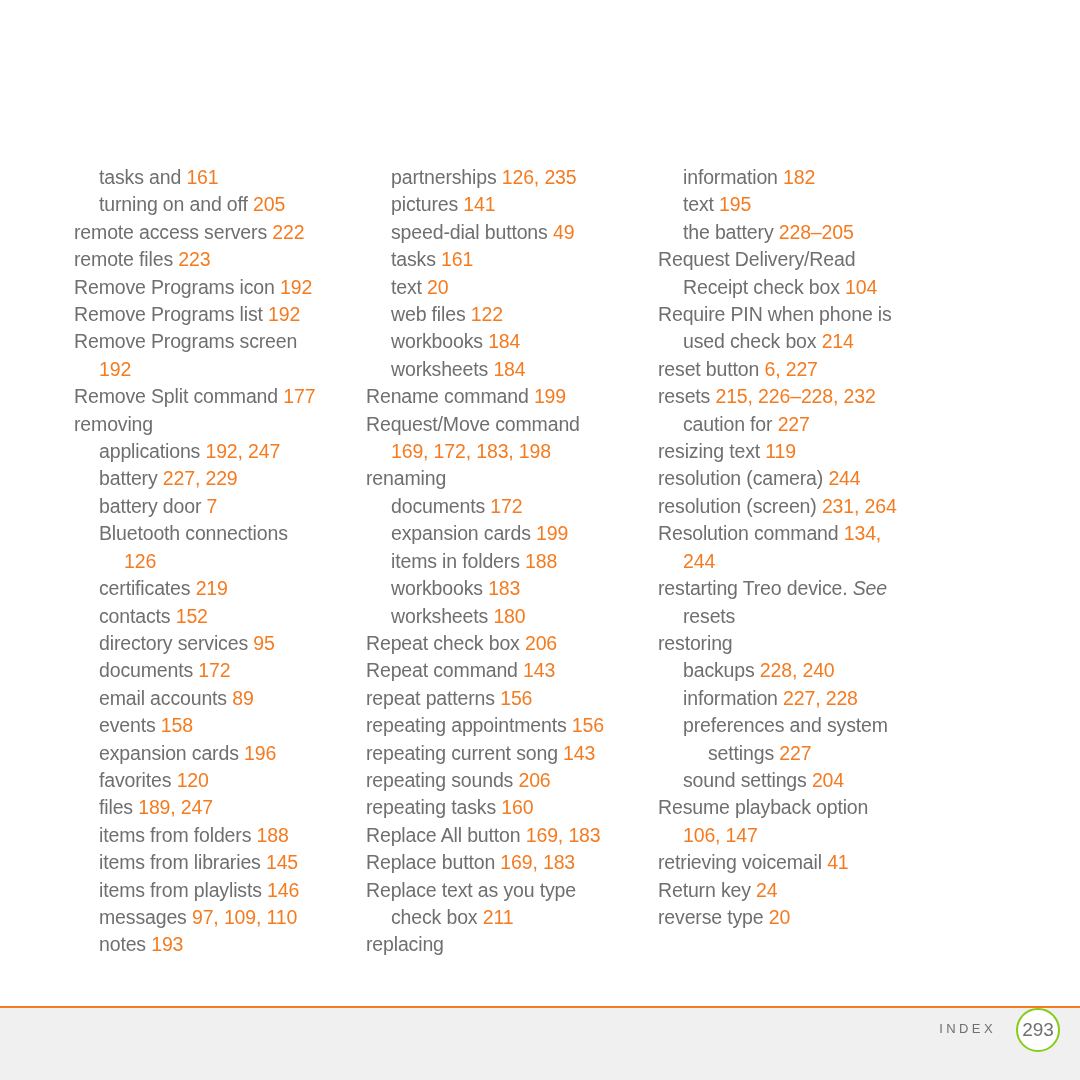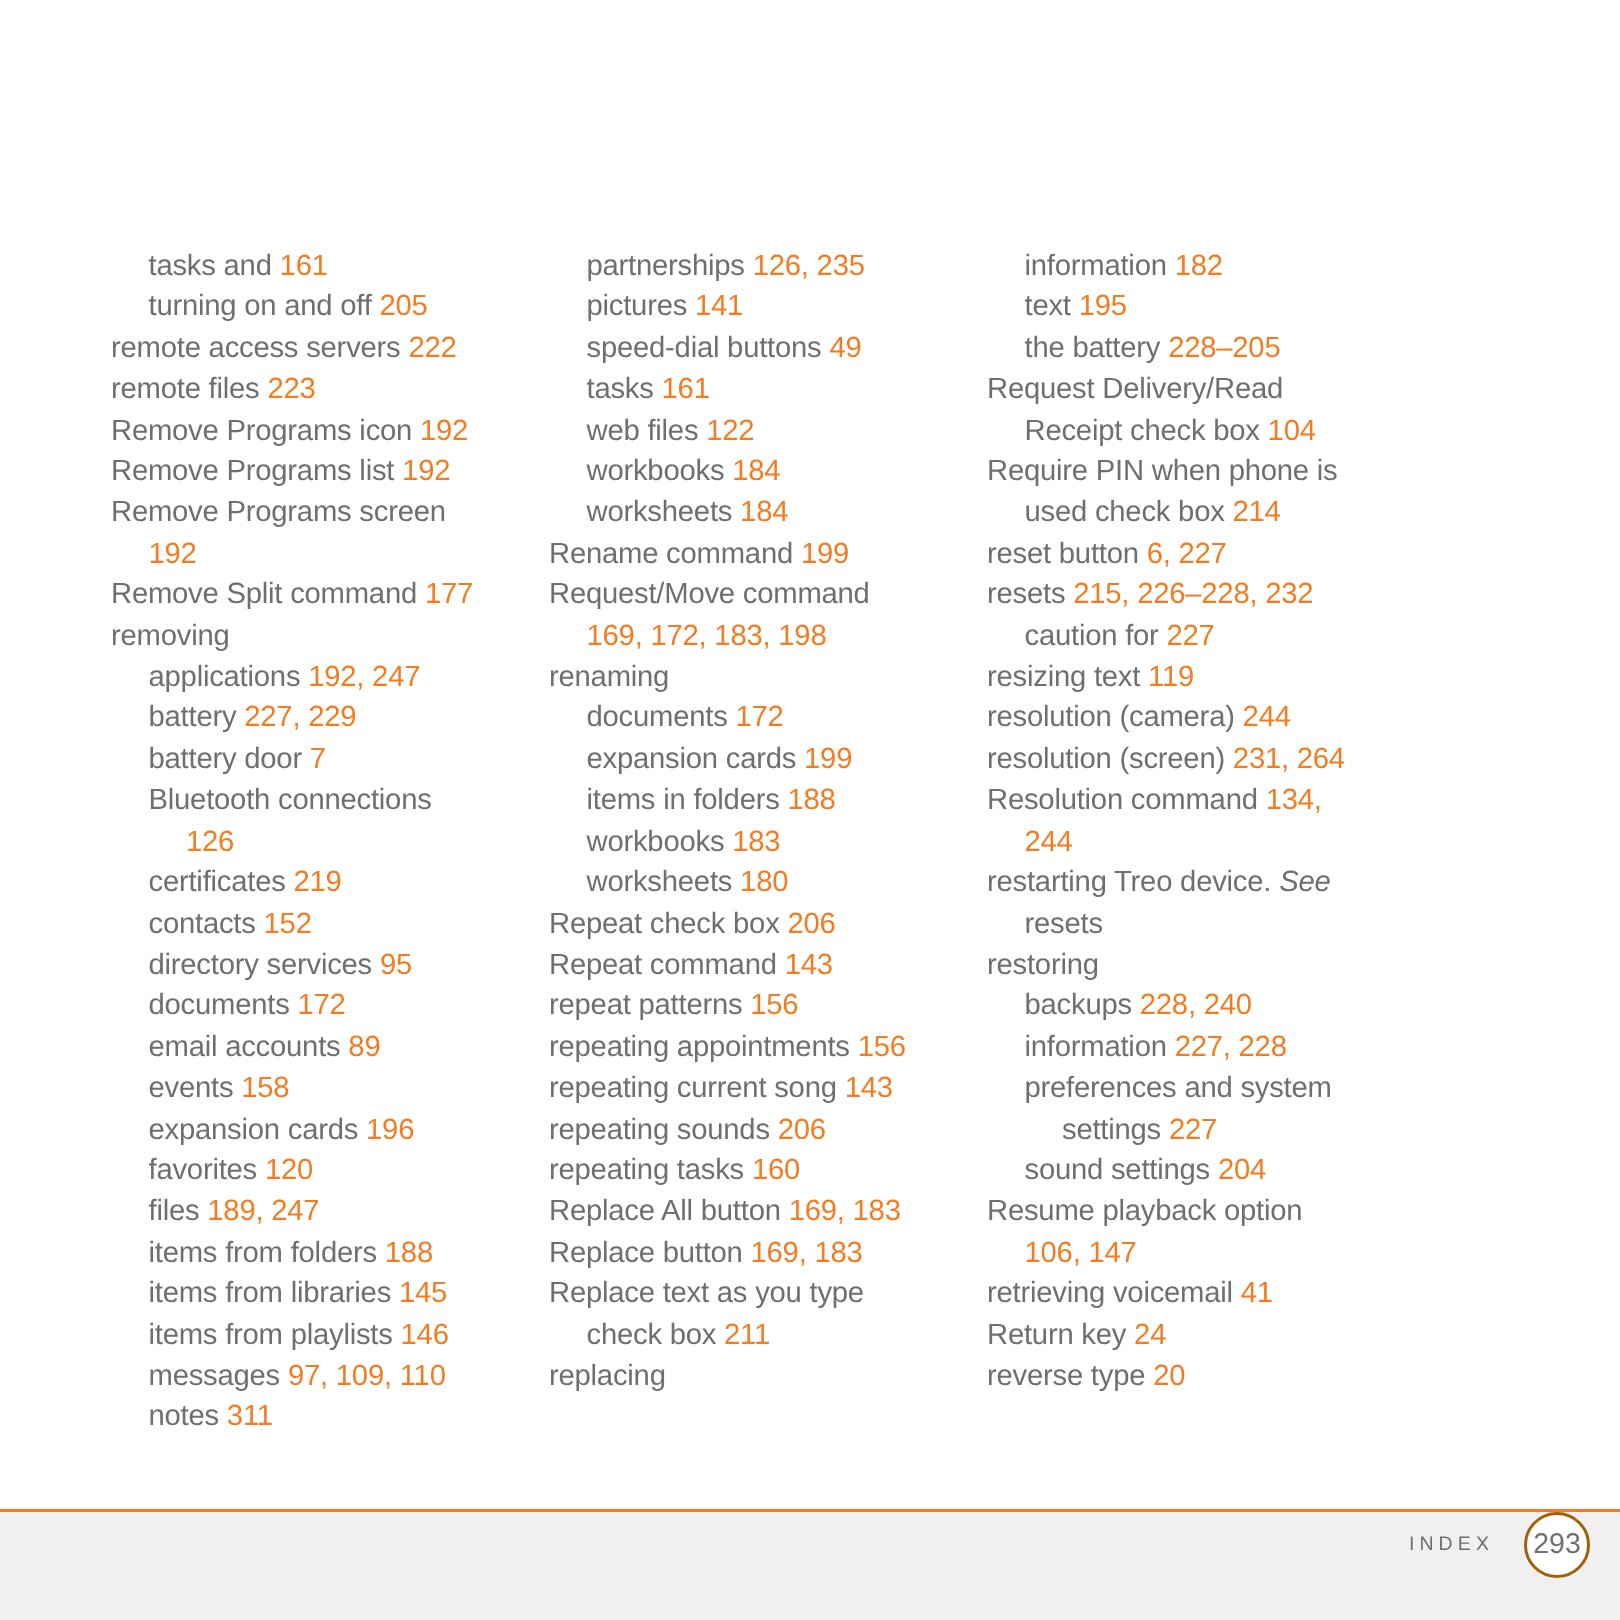--- a/index.html
+++ b/index.html
@@ -80,21 +80,21 @@
     letter-spacing: 3.4px;
     color: #6f6f6f;
   }
   .page-badge {
     position: absolute;
     right: 20px;
     top: 1008px;
     width: 44px;
     height: 44px;
     border-radius: 50%;
-    border: 2px solid #a16207;
+    border: 2px solid #84cc16;
     background: #ffffff;
     display: flex;
     align-items: center;
     justify-content: center;
     box-sizing: border-box;
   }
   .page-badge span {
     font-size: 19px;
     color: #6f6f6f;
     letter-spacing: 0px;
@@ -128,27 +128,28 @@
         <div class="entry lvl1"><span>documents </span><span class="pg">172</span></div>
         <div class="entry lvl1"><span>email accounts </span><span class="pg">89</span></div>
         <div class="entry lvl1"><span>events </span><span class="pg">158</span></div>
         <div class="entry lvl1"><span>expansion cards </span><span class="pg">196</span></div>
         <div class="entry lvl1"><span>favorites </span><span class="pg">120</span></div>
         <div class="entry lvl1"><span>files </span><span class="pg">189, 247</span></div>
         <div class="entry lvl1"><span>items from folders </span><span class="pg">188</span></div>
         <div class="entry lvl1"><span>items from libraries </span><span class="pg">145</span></div>
         <div class="entry lvl1"><span>items from playlists </span><span class="pg">146</span></div>
         <div class="entry lvl1"><span>messages </span><span class="pg">97, 109, 110</span></div>
-        <div class="entry lvl1"><span>notes </span><span class="pg">311</span></div>
+        <div class="entry lvl1"><span>notes </span><span class="pg">193</span></div>
       </div>
     <div class="index-column" id="col1">
         <div class="entry lvl1"><span>partnerships </span><span class="pg">126, 235</span></div>
         <div class="entry lvl1"><span>pictures </span><span class="pg">141</span></div>
         <div class="entry lvl1"><span>speed-dial buttons </span><span class="pg">49</span></div>
         <div class="entry lvl1"><span>tasks </span><span class="pg">161</span></div>
+        <div class="entry lvl1"><span>text </span><span class="pg">20</span></div>
         <div class="entry lvl1"><span>web files </span><span class="pg">122</span></div>
         <div class="entry lvl1"><span>workbooks </span><span class="pg">184</span></div>
         <div class="entry lvl1"><span>worksheets </span><span class="pg">184</span></div>
         <div class="entry lvl0"><span>Rename command </span><span class="pg">199</span></div>
         <div class="entry lvl0"><span>Request/Move command</span></div>
         <div class="entry lvl1"><span class="pg">169, 172, 183, 198</span></div>
         <div class="entry lvl0"><span>renaming</span></div>
         <div class="entry lvl1"><span>documents </span><span class="pg">172</span></div>
         <div class="entry lvl1"><span>expansion cards </span><span class="pg">199</span></div>
         <div class="entry lvl1"><span>items in folders </span><span class="pg">188</span></div>

